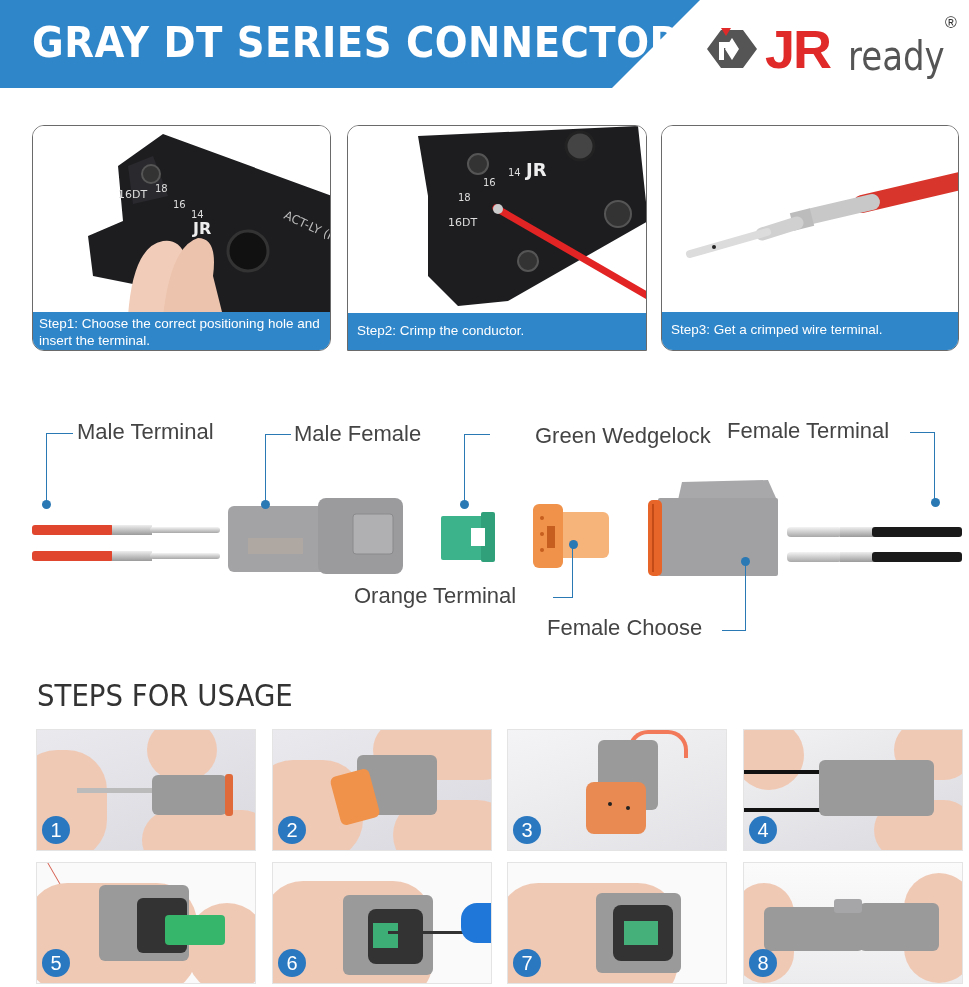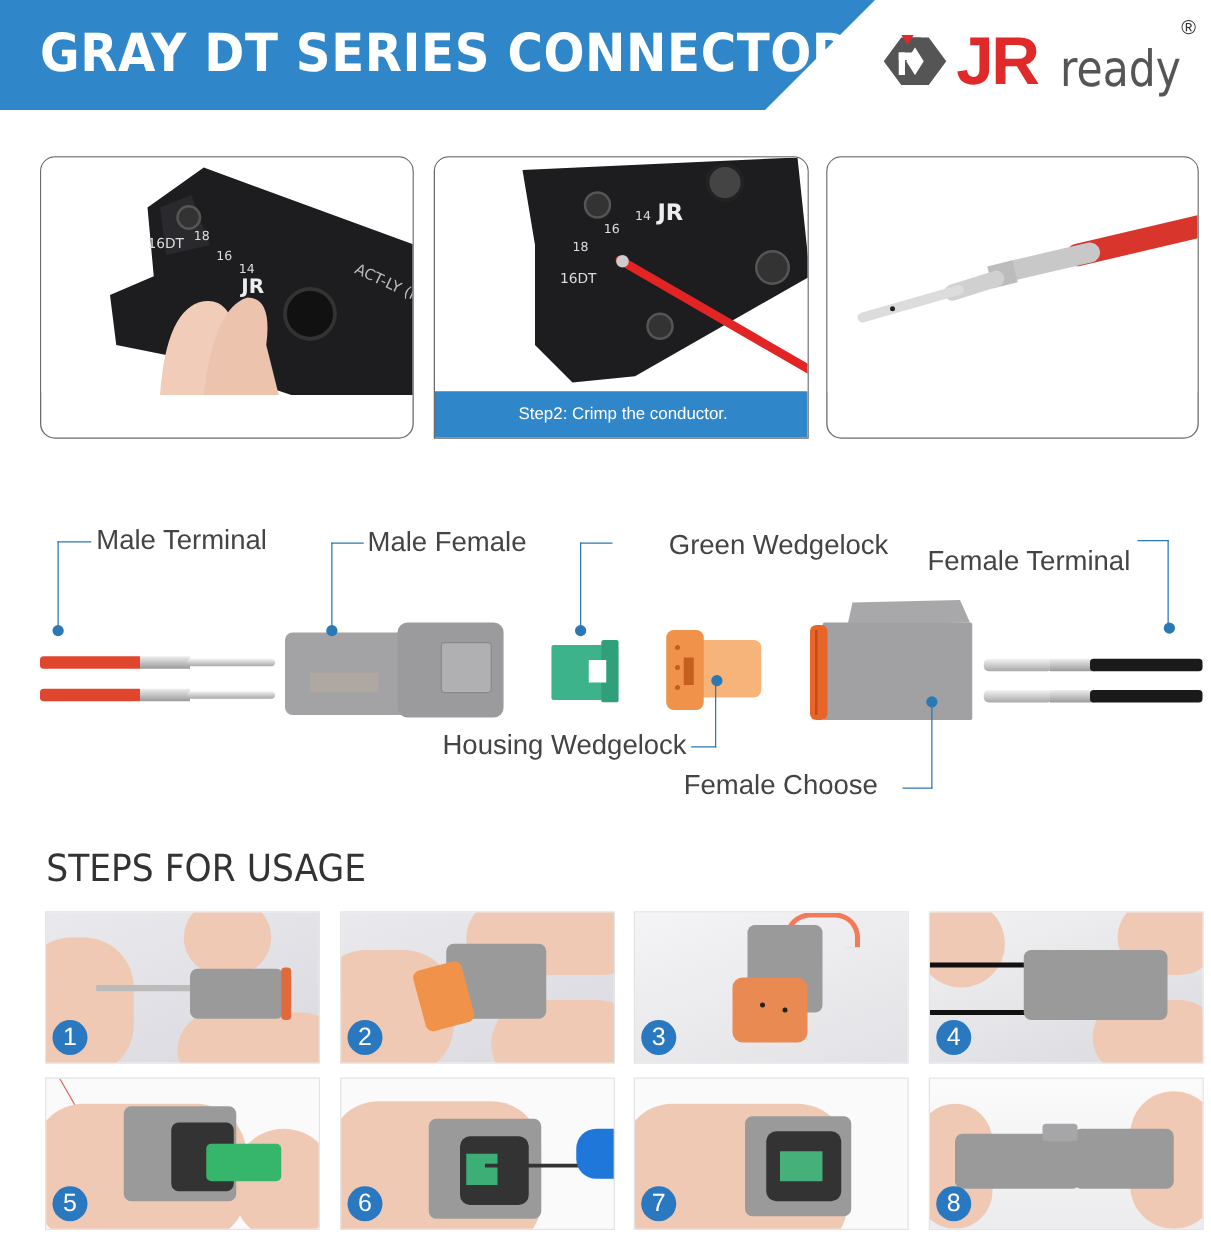--- a/index.html
+++ b/index.html
@@ -29,21 +29,21 @@
     border: 1px solid #6a6a6a; border-radius: 12px; background: #fff; overflow: hidden;
   }
   .card .photo { position: absolute; left: 0; top: 0; right: 0; bottom: 36px; background: #fff; }
   .card .caption {
     position: absolute; left: 0; right: 0; bottom: 0; height: 38px;
     background: #2f86c9; color: #fff; font-size: 13.5px; line-height: 17px;
     padding: 3px 6px;
   }
   .card.c1 { left: 32px; width: 299px; }
   .card.c2 { left: 347px; width: 300px; border-radius: 12px 12px 0 0; }
-  .card.c2 .caption { bottom: -1px; padding-top: 9px; padding-left: 9px; text-align: center; }
+  .card.c2 .caption { bottom: -1px; padding-top: 9px; padding-left: 9px; }
   .card.c3 { left: 661px; width: 298px; }
   .card.c3 .caption { padding-top: 9px; padding-left: 9px; }
 
   
   .label { position: absolute; font-size: 22px; color: #444; white-space: nowrap; }
   .leader { position: absolute; border-color: #2a78b4; border-style: solid; border-width: 0; }
   .dot { position: absolute; width: 9px; height: 9px; border-radius: 50%; background: #2a78b4; }
 
   .wire-red { position: absolute; height: 10px; background: #e0452e; border-radius: 3px; }
   .wire-black { position: absolute; height: 10px; background: #1a1a1a; border-radius: 3px; }
@@ -96,20 +96,21 @@
       <text x="85" y="72" fill="#ddd" font-size="11" font-family="DejaVu Sans">16DT</text>
       <text x="122" y="66" fill="#ddd" font-size="10" font-family="DejaVu Sans">18</text>
       <text x="140" y="82" fill="#ddd" font-size="10" font-family="DejaVu Sans">16</text>
       <text x="158" y="92" fill="#ddd" font-size="10" font-family="DejaVu Sans">14</text>
       <text x="160" y="108" fill="#eee" font-size="16" font-weight="bold" font-family="DejaVu Sans">JR</text>
       <text x="250" y="92" fill="#bbb" font-size="12" font-family="DejaVu Sans" transform="rotate(25 250 92)">ACT-LY (F)</text>
       <path d="M95,190 Q100,120 130,115 Q150,112 155,140 L170,190 Z" fill="#f1cdb9"></path>
       <path d="M130,190 Q138,120 165,112 Q185,112 180,150 L190,190 Z" fill="#ecc3ad"></path>
     </svg>
   </div>
+  <div class="caption">Step1: Choose the correct positioning hole and insert the terminal.</div>
 </div>
 
 <div class="card c2">
   <div class="photo">
     <svg width="300" height="190" viewBox="0 0 300 190">
       <polygon points="70,10 290,0 300,95 160,175 110,180 80,150 80,70" fill="#1d1d20"></polygon>
       <circle cx="232" cy="20" r="14" fill="#444" stroke="#222" stroke-width="3"></circle>
       <circle cx="270" cy="88" r="13" fill="#333" stroke="#555" stroke-width="2"></circle>
       <circle cx="130" cy="38" r="10" fill="#333" stroke="#555" stroke-width="2"></circle>
       <circle cx="180" cy="135" r="10" fill="#333" stroke="#555" stroke-width="2"></circle>
@@ -129,20 +130,21 @@
   <div class="photo">
     <svg width="298" height="190" viewBox="0 0 298 190">
       <line x1="200" y1="78" x2="298" y2="55" stroke="#d8362c" stroke-width="18" stroke-linecap="round"></line>
       <line x1="150" y1="90" x2="210" y2="76" stroke="#c8c8c8" stroke-width="16" stroke-linecap="round"></line>
       <line x1="130" y1="96" x2="150" y2="91" stroke="#bcbcbc" stroke-width="18"></line>
       <line x1="100" y1="108" x2="135" y2="97" stroke="#d0d0d0" stroke-width="13" stroke-linecap="round"></line>
       <line x1="28" y1="128" x2="105" y2="106" stroke="#dcdcdc" stroke-width="8" stroke-linecap="round"></line>
       <circle cx="52" cy="121" r="2" fill="#222"></circle>
     </svg>
   </div>
+  <div class="caption">Step3: Get a crimped wire terminal.</div>
 </div>
 
 <span class="label" style="left:77px; top:419px;">Male Terminal</span>
 <div class="leader" style="left:46px; top:433px; width:27px; height:71px; border-top-width:1px; border-left-width:1px;"></div>
 <div class="dot" style="left:42px; top:500px;"></div>
 
 <div class="wire-red" style="left:32px; top:525px; width:82px;"></div>
 <div class="wire-red" style="left:32px; top:551px; width:82px;"></div>
 <div class="crimp" style="left:112px; top:525px; width:40px;"></div>
 <div class="crimp" style="left:112px; top:551px; width:40px;"></div>
@@ -173,35 +175,35 @@
 <svg style="position:absolute; left:531px; top:504px;" width="80" height="64" viewBox="0 0 80 64">
   <rect x="24" y="8" width="54" height="46" rx="6" fill="#f6b37a"></rect>
   <rect x="2" y="0" width="30" height="64" rx="6" fill="#f0924a"></rect>
   <circle cx="11" cy="14" r="2" fill="#c55e1e"></circle>
     <circle cx="11" cy="30" r="2" fill="#c55e1e"></circle>
     <circle cx="11" cy="46" r="2" fill="#c55e1e"></circle>
   <rect x="16" y="22" width="8" height="22" fill="#c55e1e"></rect>
 </svg>
 <div class="dot" style="left:569px; top:540px;"></div>
 <div class="leader" style="left:553px; top:544px; width:20px; height:54px; border-right-width:1px; border-bottom-width:1px;"></div>
-<span class="label" style="left:354px; top:583px;">Housing Wedgelock</span>
+<span class="label" style="left:354px; top:583px;">Orange Terminal</span>
 
 <div class="female-housing">
   <svg width="130" height="100" viewBox="0 0 130 100">
     <path d="M30,22 L34,4 L120,2 L128,20 Z" fill="#a8a8ab"></path>
     <rect x="10" y="20" width="120" height="78" rx="2" fill="#a1a1a4"></rect>
     <rect x="0" y="22" width="14" height="76" rx="5" fill="#e8652a"></rect>
     <line x1="5" y1="26" x2="5" y2="94" stroke="#c34b18" stroke-width="2"></line>
   </svg>
 </div>
 <div class="dot" style="left:741px; top:557px;"></div>
 <div class="leader" style="left:722px; top:561px; width:24px; height:70px; border-right-width:1px; border-bottom-width:1px;"></div>
 <span class="label" style="left:547px; top:615px;">Female Choose</span>
 
-<span class="label" style="left:742px; top:418px;margin-top:18px;">Female Terminal</span>
+<span class="label" style="left:727px; top:418px;">Female Terminal</span>
 <div class="leader" style="left:910px; top:432px; width:25px; height:70px; border-top-width:1px; border-right-width:1px;"></div>
 <div class="dot" style="left:931px; top:498px;"></div>
 
 <div class="pin" style="left:787px; top:527px; width:55px; height:10px; border-radius:4px;"></div>
 <div class="pin" style="left:787px; top:552px; width:55px; height:10px; border-radius:4px;"></div>
 <div class="crimp" style="left:840px; top:527px; width:36px;"></div>
 <div class="crimp" style="left:840px; top:552px; width:36px;"></div>
 <div class="wire-black" style="left:872px; top:527px; width:90px;"></div>
 <div class="wire-black" style="left:872px; top:552px; width:90px;"></div>
 

